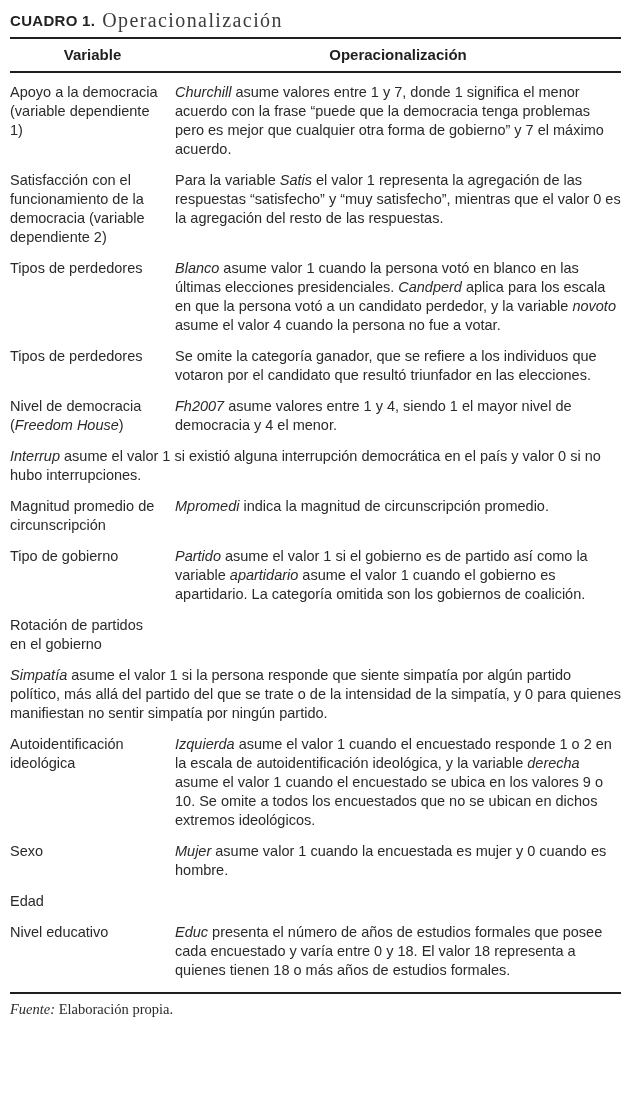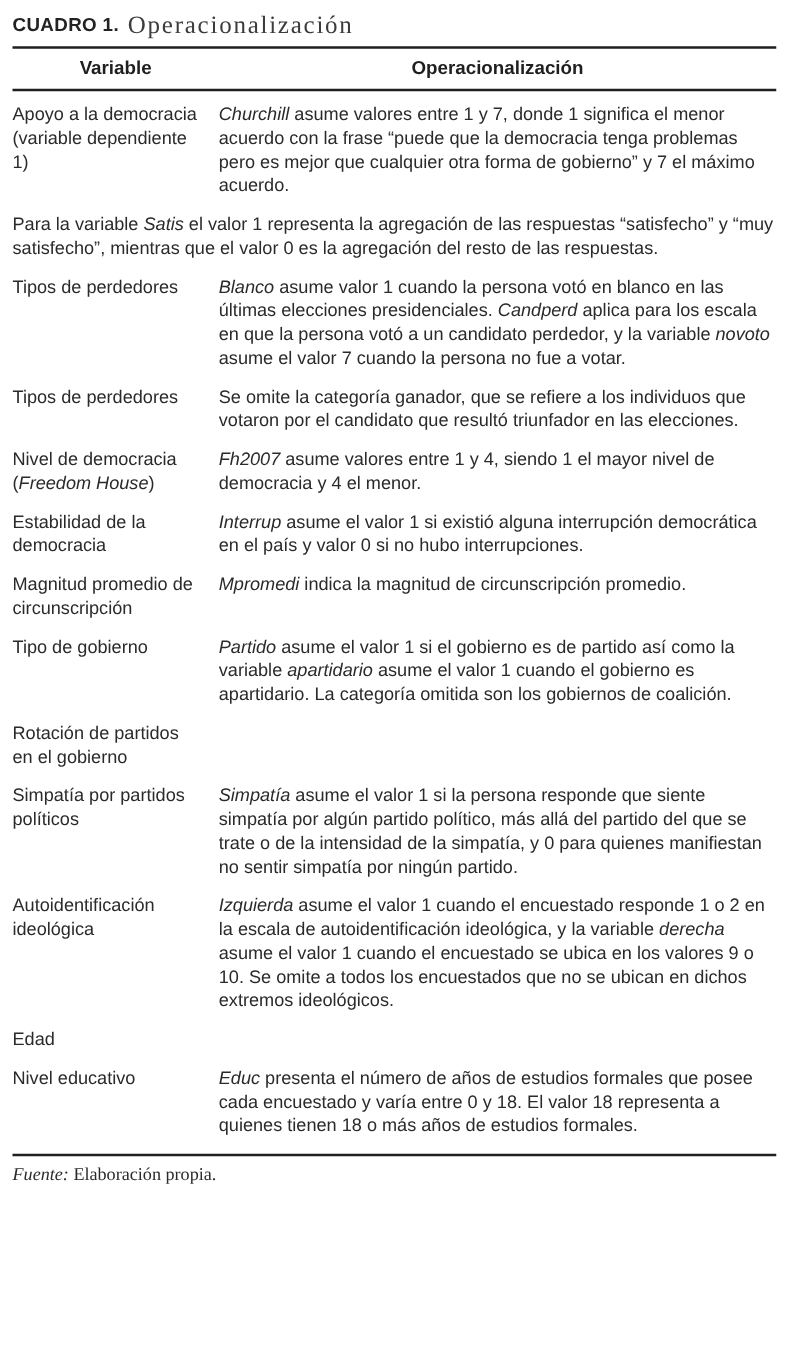--- a/index.html
+++ b/index.html
@@ -113,56 +113,59 @@
   </div>
 
   <hr class="rule thin">
 
   <div class="rows" id="rows">
       <div class="row">
         <div class="cell-var"><span>Apoyo a la democracia (variable dependiente 1)</span></div>
         <div class="cell-oper"><em>Churchill</em><span> asume valores entre 1 y 7, donde 1 significa el menor acuerdo con la frase “puede que la democracia tenga problemas pero es mejor que cualquier otra forma de gobierno” y 7 el máximo acuerdo.</span></div>
       </div>
       <div class="row">
+        <div class="cell-var"><span>Satisfacción con el funcionamiento de la democracia (variable dependiente 2)</span></div>
         <div class="cell-oper"><span>Para la variable </span><em>Satis</em><span> el valor 1 representa la agregación de las respuestas “satisfecho” y “muy satisfecho”, mientras que el valor 0 es la agregación del resto de las respuestas.</span></div>
       </div>
       <div class="row">
         <div class="cell-var"><span>Tipos de perdedores</span></div>
-        <div class="cell-oper"><em>Blanco</em><span> asume valor 1 cuando la persona votó en blanco en las últimas elecciones presidenciales. </span><em>Candperd</em><span> aplica para los escala en que la persona votó a un candidato perdedor, y la variable </span><em>novoto</em><span> asume el valor 7 cuando la persona no fue a votar.</span></div>
+        <div class="cell-oper"><em>Blanco</em><span> asume valor 1 cuando la persona votó en blanco en las últimas elecciones presidenciales. </span><em>Candperd</em><span> aplica para los escala en que la persona votó a un candidato perdedor, y la variable </span><em>novoto</em><span> asume el valor 4 cuando la persona no fue a votar.</span></div>
       </div>
       <div class="row">
         <div class="cell-var"><span>Tipos de perdedores</span></div>
         <div class="cell-oper"><span>Se omite la categoría ganador, que se refiere a los individuos que votaron por el candidato que resultó triunfador en las elecciones.</span></div>
       </div>
       <div class="row">
         <div class="cell-var"><span>Nivel de democracia (</span><em>Freedom House</em><span>)</span></div>
         <div class="cell-oper"><em>Fh2007</em><span> asume valores entre 1 y 4, siendo 1 el mayor nivel de democracia y 4 el menor.</span></div>
       </div>
       <div class="row">
-        <div class="cell-var"><span>Estabilidad de la democracia</span></div>
         <div class="cell-oper"><em>Interrup</em><span> asume el valor 1 si existió alguna interrupción democrática en el país y valor 0 si no hubo interrupciones.</span></div>
       </div>
       <div class="row">
         <div class="cell-var"><span>Magnitud promedio de circunscripción</span></div>
         <div class="cell-oper"><em>Mpromedi</em><span> indica la magnitud de circunscripción promedio.</span></div>
       </div>
       <div class="row">
         <div class="cell-var"><span>Tipo de gobierno</span></div>
         <div class="cell-oper"><em>Partido</em><span> asume el valor 1 si el gobierno es de partido así como la variable </span><em>apartidario</em><span> asume el valor 1 cuando el gobierno es apartidario. La categoría omitida son los gobiernos de coalición.</span></div>
       </div>
       <div class="row">
         <div class="cell-var"><span>Rotación de partidos en el gobierno</span></div>
       </div>
       <div class="row">
-        <div class="cell-var"><span>Simpatía por partidos políticos</span></div>
         <div class="cell-oper"><em>Simpatía</em><span> asume el valor 1 si la persona responde que siente simpatía por algún partido político, más allá del partido del que se trate o de la intensidad de la simpatía, y 0 para quienes manifiestan no sentir simpatía por ningún partido.</span></div>
       </div>
       <div class="row">
         <div class="cell-var"><span>Autoidentificación ideológica</span></div>
         <div class="cell-oper"><em>Izquierda</em><span> asume el valor 1 cuando el encuestado responde 1 o 2 en la escala de autoidentificación ideológica, y la variable </span><em>derecha</em><span> asume el valor 1 cuando el encuestado se ubica en los valores 9 o 10. Se omite a todos los encuestados que no se ubican en dichos extremos ideológicos.</span></div>
+      </div>
+      <div class="row">
+        <div class="cell-var"><span>Sexo</span></div>
+        <div class="cell-oper"><em>Mujer</em><span> asume valor 1 cuando la encuestada es mujer y 0 cuando es hombre.</span></div>
       </div>
       <div class="row">
         <div class="cell-var"><span>Edad</span></div>
       </div>
       <div class="row">
         <div class="cell-var"><span>Nivel educativo</span></div>
         <div class="cell-oper"><em>Educ</em><span> presenta el número de años de estudios formales que posee cada encuestado y varía entre 0 y 18. El valor 18 representa a quienes tienen 18 o más años de estudios formales.</span></div>
       </div>
     </div>
 

